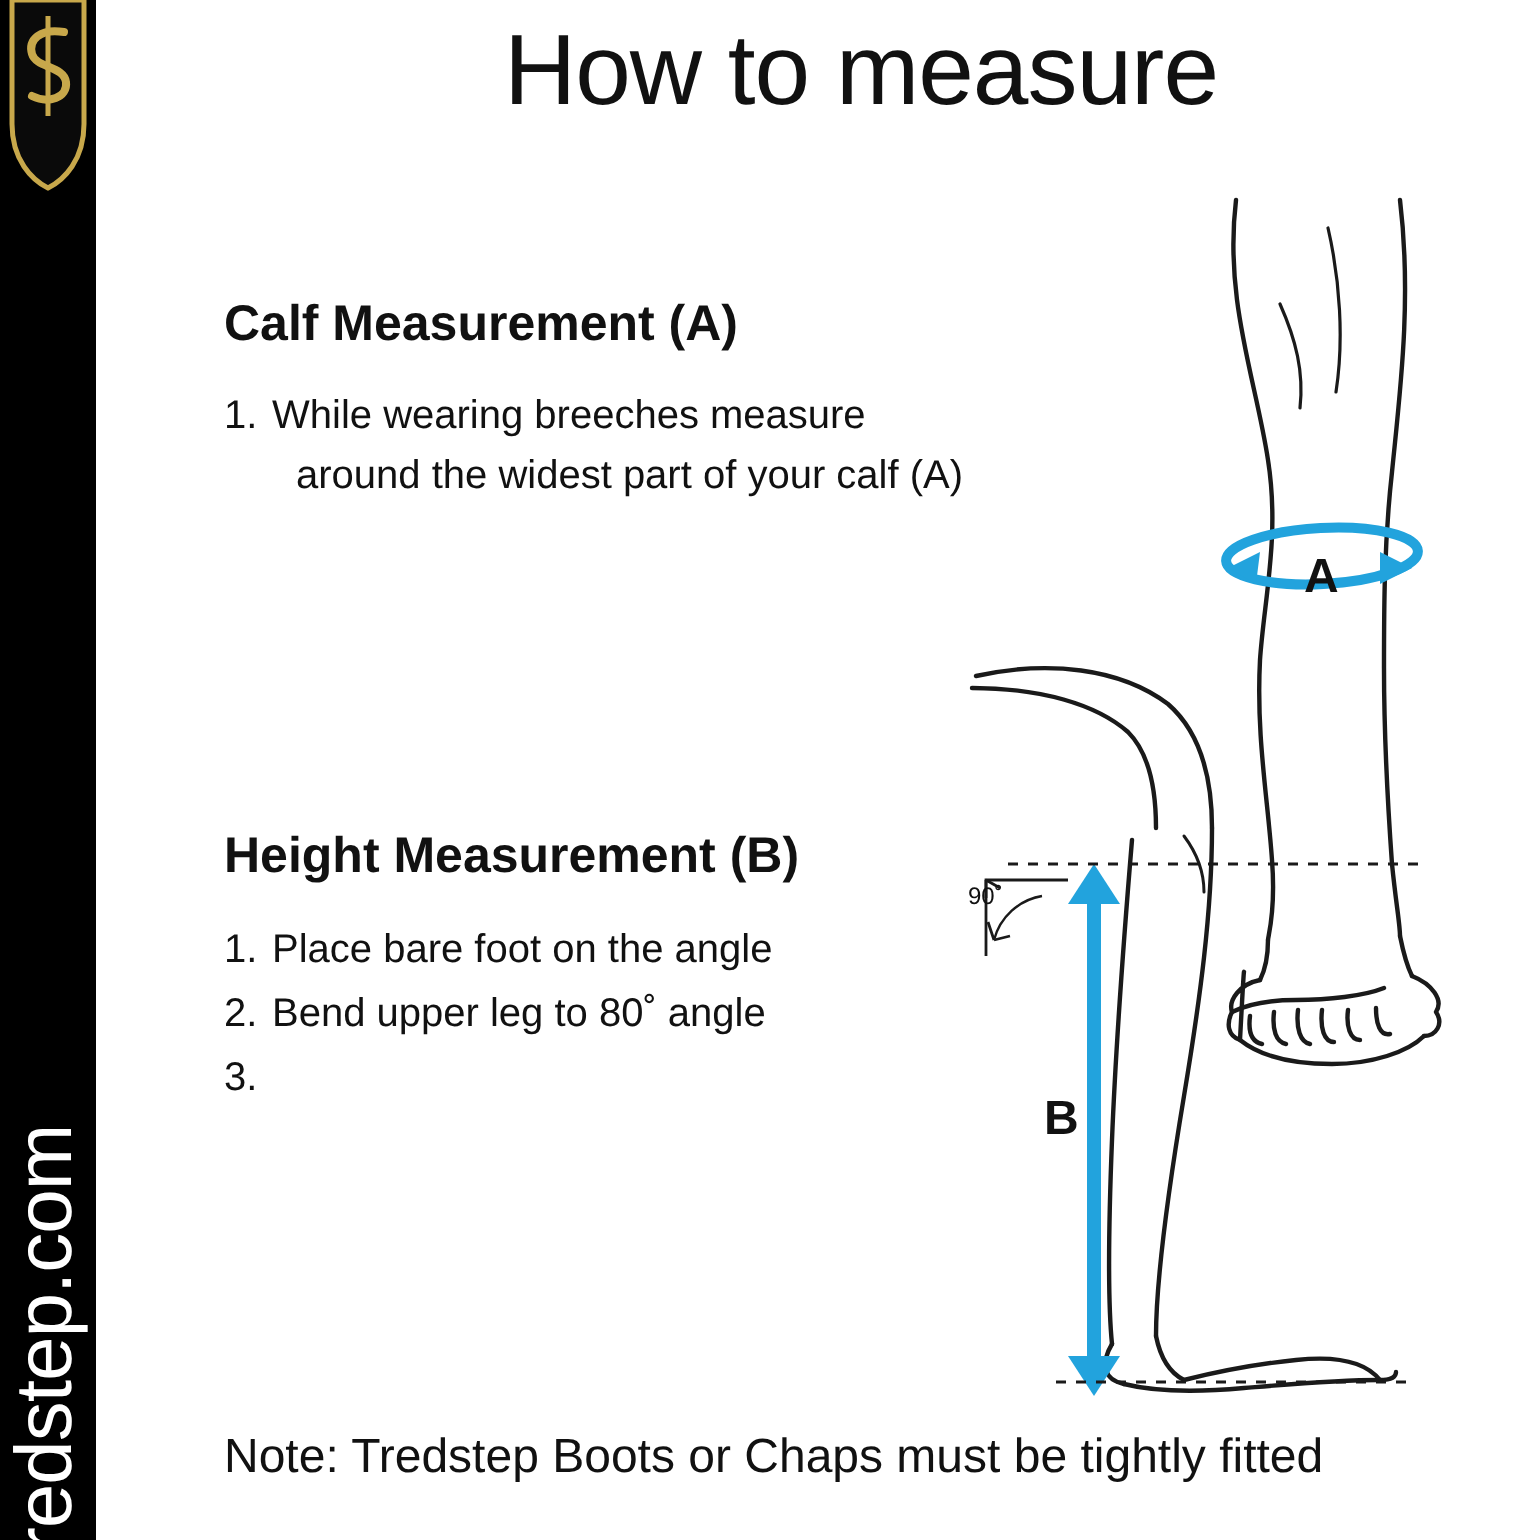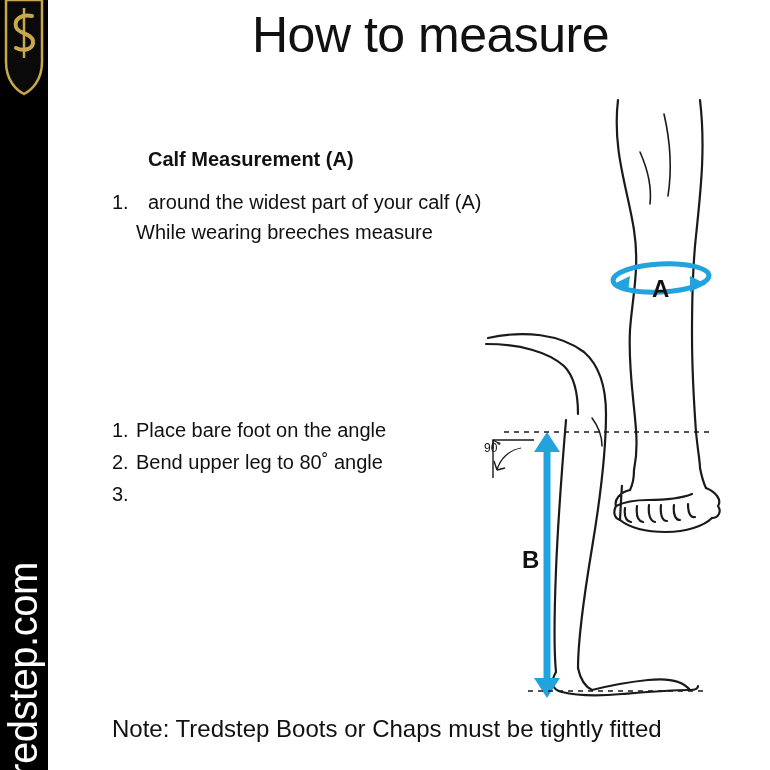--- a/index.html
+++ b/index.html
@@ -60,25 +60,24 @@
     letter-spacing: -0.5px;
   }
 
   
   .section {
     position: absolute;
     left: 112px;
     width: 470px;
   }
   .section-heading {
-    font-size: 20px;
+    font-size: 25px;
     font-weight: bold;
     color: #111111;
     margin-bottom: 16px;
-    margin-left: 36px;
   }
   .step {
     font-size: 20px;
     line-height: 30px;
     color: #111111;
     display: flex;
   }
   .step-num {
     width: 24px;
     flex: 0 0 24px;
@@ -135,27 +134,28 @@
   <div class="brand-text">tredstep.com</div>
 </div>
 
 <div class="page-title">How to measure</div>
 
 <div class="section" id="calf-section">
   <div class="section-heading">Calf Measurement (A)</div>
   <div class="step">
     <div class="step-num">1.</div>
     <div class="step-text">
+      <div>While wearing breeches measure</div>
       <div style="padding-left:12px">around the widest part of your calf (A)</div>
-      <div>While wearing breeches measure</div>
     </div>
   </div>
 </div>
 
 <div class="section" id="height-section">
+  <div class="section-heading">Height Measurement (B)</div>
   <div class="step">
     <div class="step-num">1.</div>
     <div class="step-text">Place bare foot on the angle</div>
   </div>
   <div class="step">
     <div class="step-num">2.</div>
     <div class="step-text">Bend upper leg to 80˚ angle</div>
   </div>
   <div class="step">
     <div class="step-num">3.</div>

